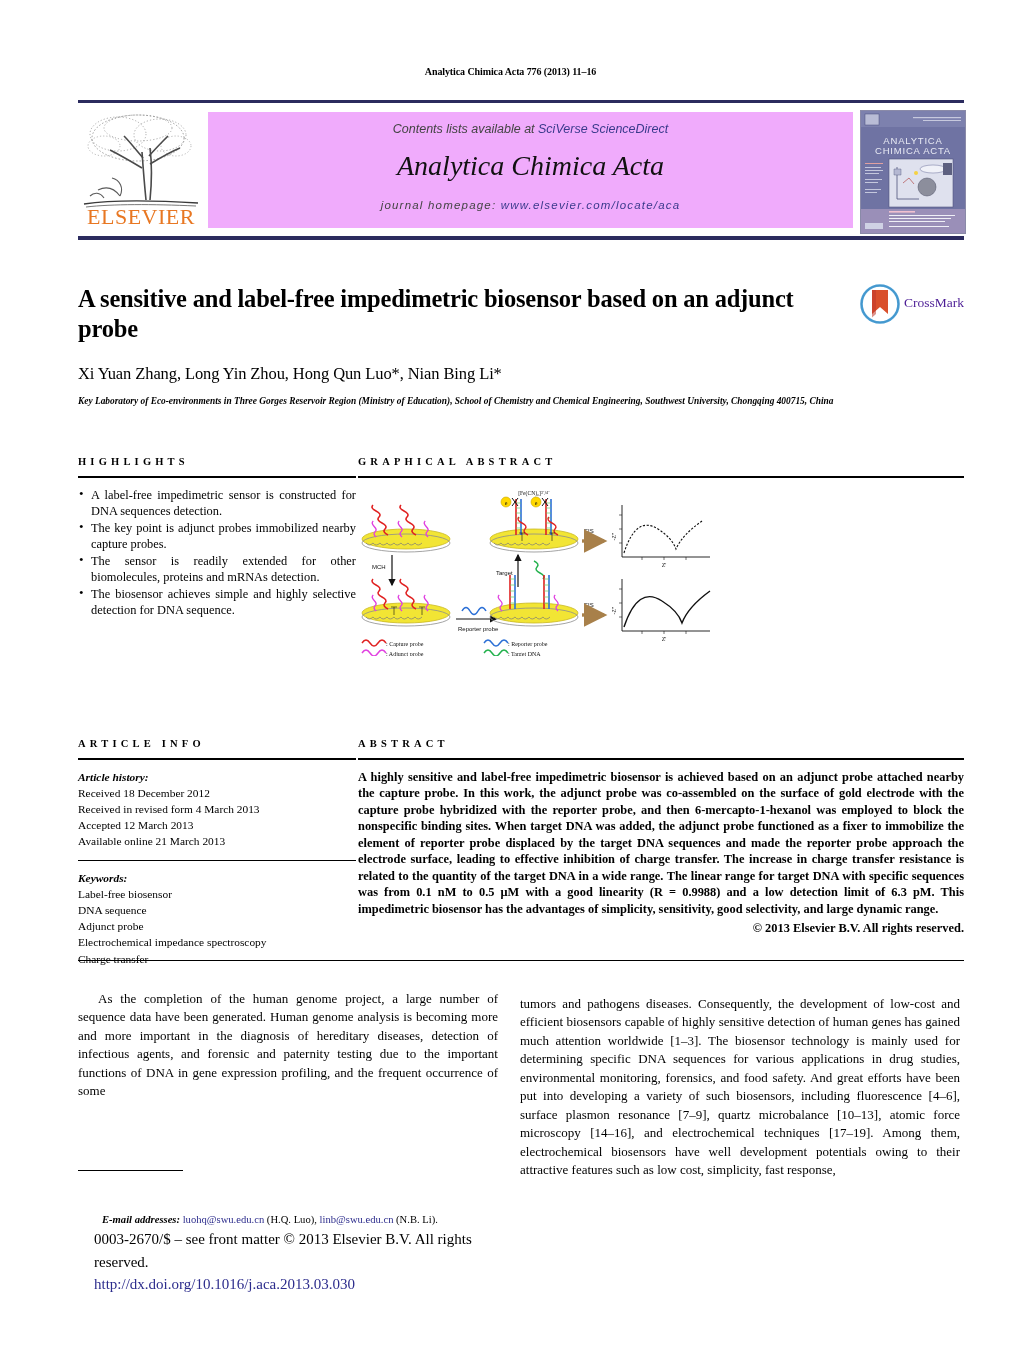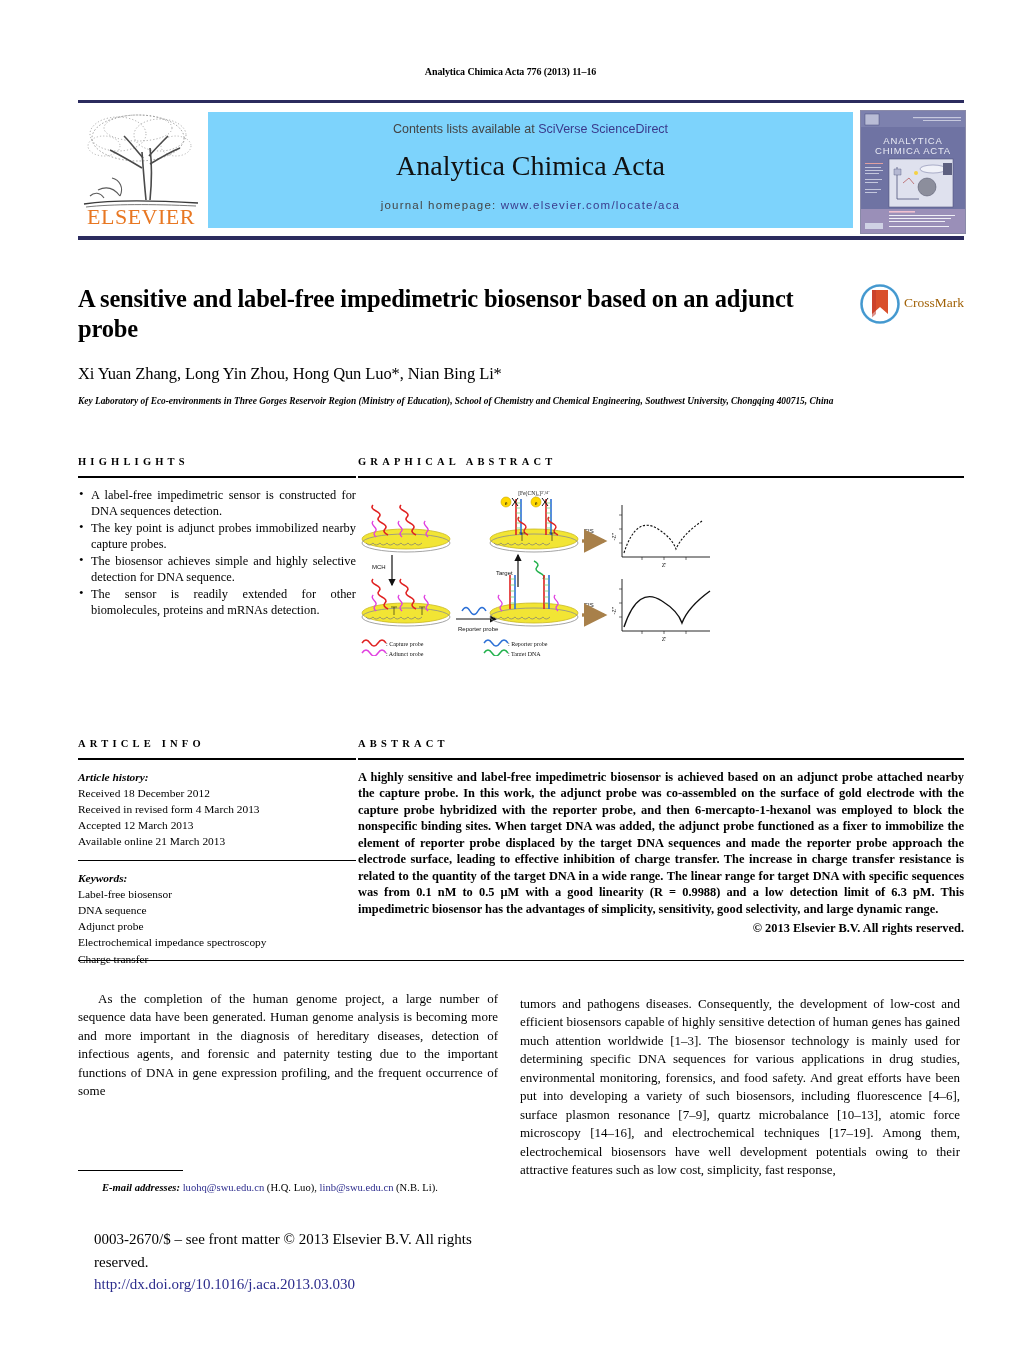--- a/index.html
+++ b/index.html
@@ -71,22 +71,23 @@
     font-size: 22px;
     letter-spacing: 0.5px;
     color: #e87722;
   }
   .journal-box {
     position: absolute;
     top: 12px;
     left: 130px;
     width: 645px;
     height: 116px;
-    background: #7dd3fc;
+    background: #f0abfc;
     text-align: center;
+    font-style: italic;
   }
   .contents-line {
     margin-top: 10px;
     font-family: "Liberation Sans", sans-serif;
     font-size: 12.5px;
     color: #444;
   }
   .contents-line .sd {
     color: #3a3a8c;
   }
@@ -135,21 +136,21 @@
     top: 0px;
     left: 782px;
     width: 110px;
     height: 44px;
   }
   .crossmark-label {
     position: absolute;
     left: 44px;
     top: 11px;
     font-size: 13.5px;
-    color: #a16207;
+    color: #4c1d95;
     font-family: "Liberation Serif", serif;
   }
   .authors {
     margin-top: 20px;
     font-size: 16.5px;
     letter-spacing: -0.1px;
   }
   .affiliation {
     margin-top: 11px;
     width: 760px;
@@ -302,21 +303,21 @@
   }
   .footnotes {
     position: absolute;
     top: 1180px;
     left: 78px;
     width: 430px;
     font-size: 10.6px;
     line-height: 1.42;
   }
   .footnotes .fn1 { padding-left: 14px; text-indent: -9px; }
-  .footnotes .fn2 { padding-left: 24px; }
+  .footnotes .fn2 { padding-left: 24px; margin-top: 32px; }
   .footnotes em { font-style: italic; font-weight: bold; }
   .mail-link { color: #2c2c8c; }
 
   .imprint {
     position: absolute;
     top: 1228px;
     left: 94px;
     width: 430px;
     font-size: 15px;
     line-height: 1.5;
@@ -424,22 +425,22 @@
     <div class="authors">Xi Yuan Zhang, Long Yin Zhou, Hong Qun Luo*, Nian Bing Li*</div>
     <div class="affiliation">Key Laboratory of Eco-environments in Three Gorges Reservoir Region (Ministry of Education), School of Chemistry and Chemical Engineering, Southwest University, Chongqing 400715, China</div>
   </div>
 
   <div class="col-left" id="highlights">
     <div class="sec-head">HIGHLIGHTS</div>
     <div class="thin-rule"></div>
     <ul class="hl-list">
       <li>A label-free impedimetric sensor is constructed for DNA sequences detection.</li>
       <li>The key point is adjunct probes immobilized nearby capture probes.</li>
+      <li>The sensor is readily extended for other biomolecules, proteins and mRNAs detection.</li>
       <li>The biosensor achieves simple and highly selective detection for DNA sequence.</li>
-      <li>The sensor is readily extended for other biomolecules, proteins and mRNAs detection.</li>
     </ul>
   </div>
 
   <div class="col-right" id="graphical">
     <div class="sec-head">GRAPHICAL ABSTRACT</div>
     <div class="thin-rule"></div>
 
     <div class="ga-figure">
       <svg width="395" height="165" viewBox="0 0 395 165">
         <defs>

